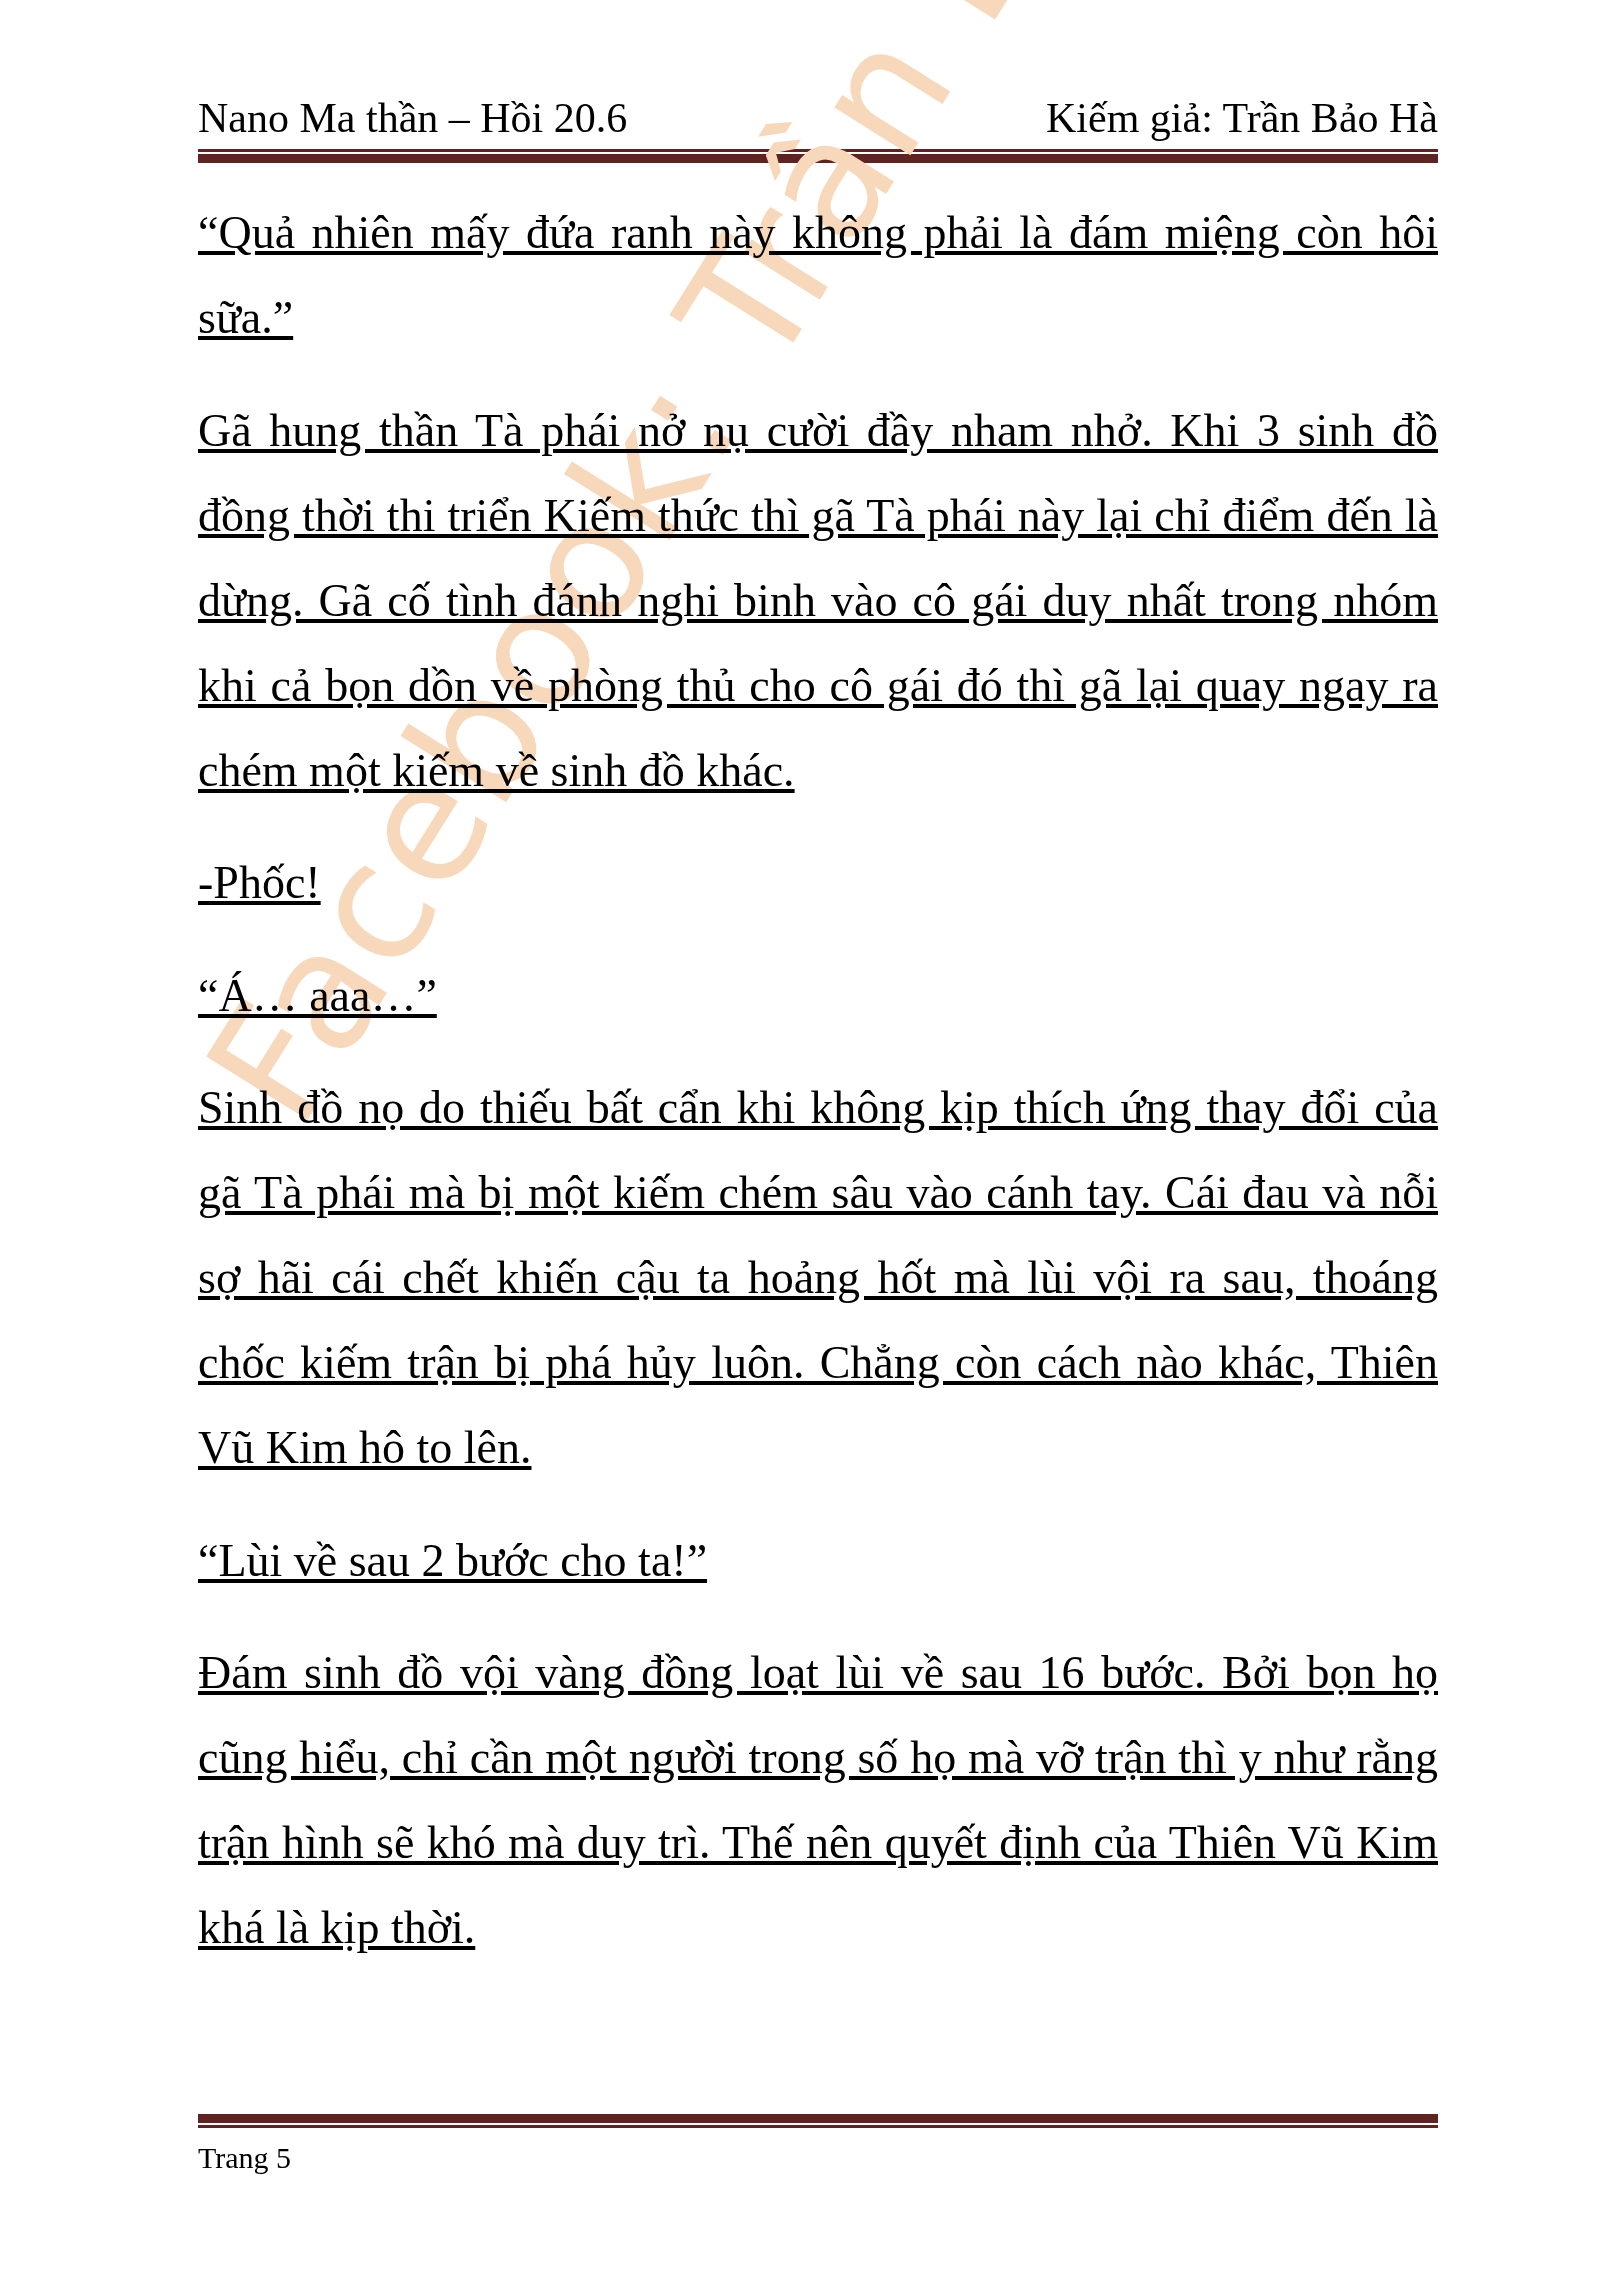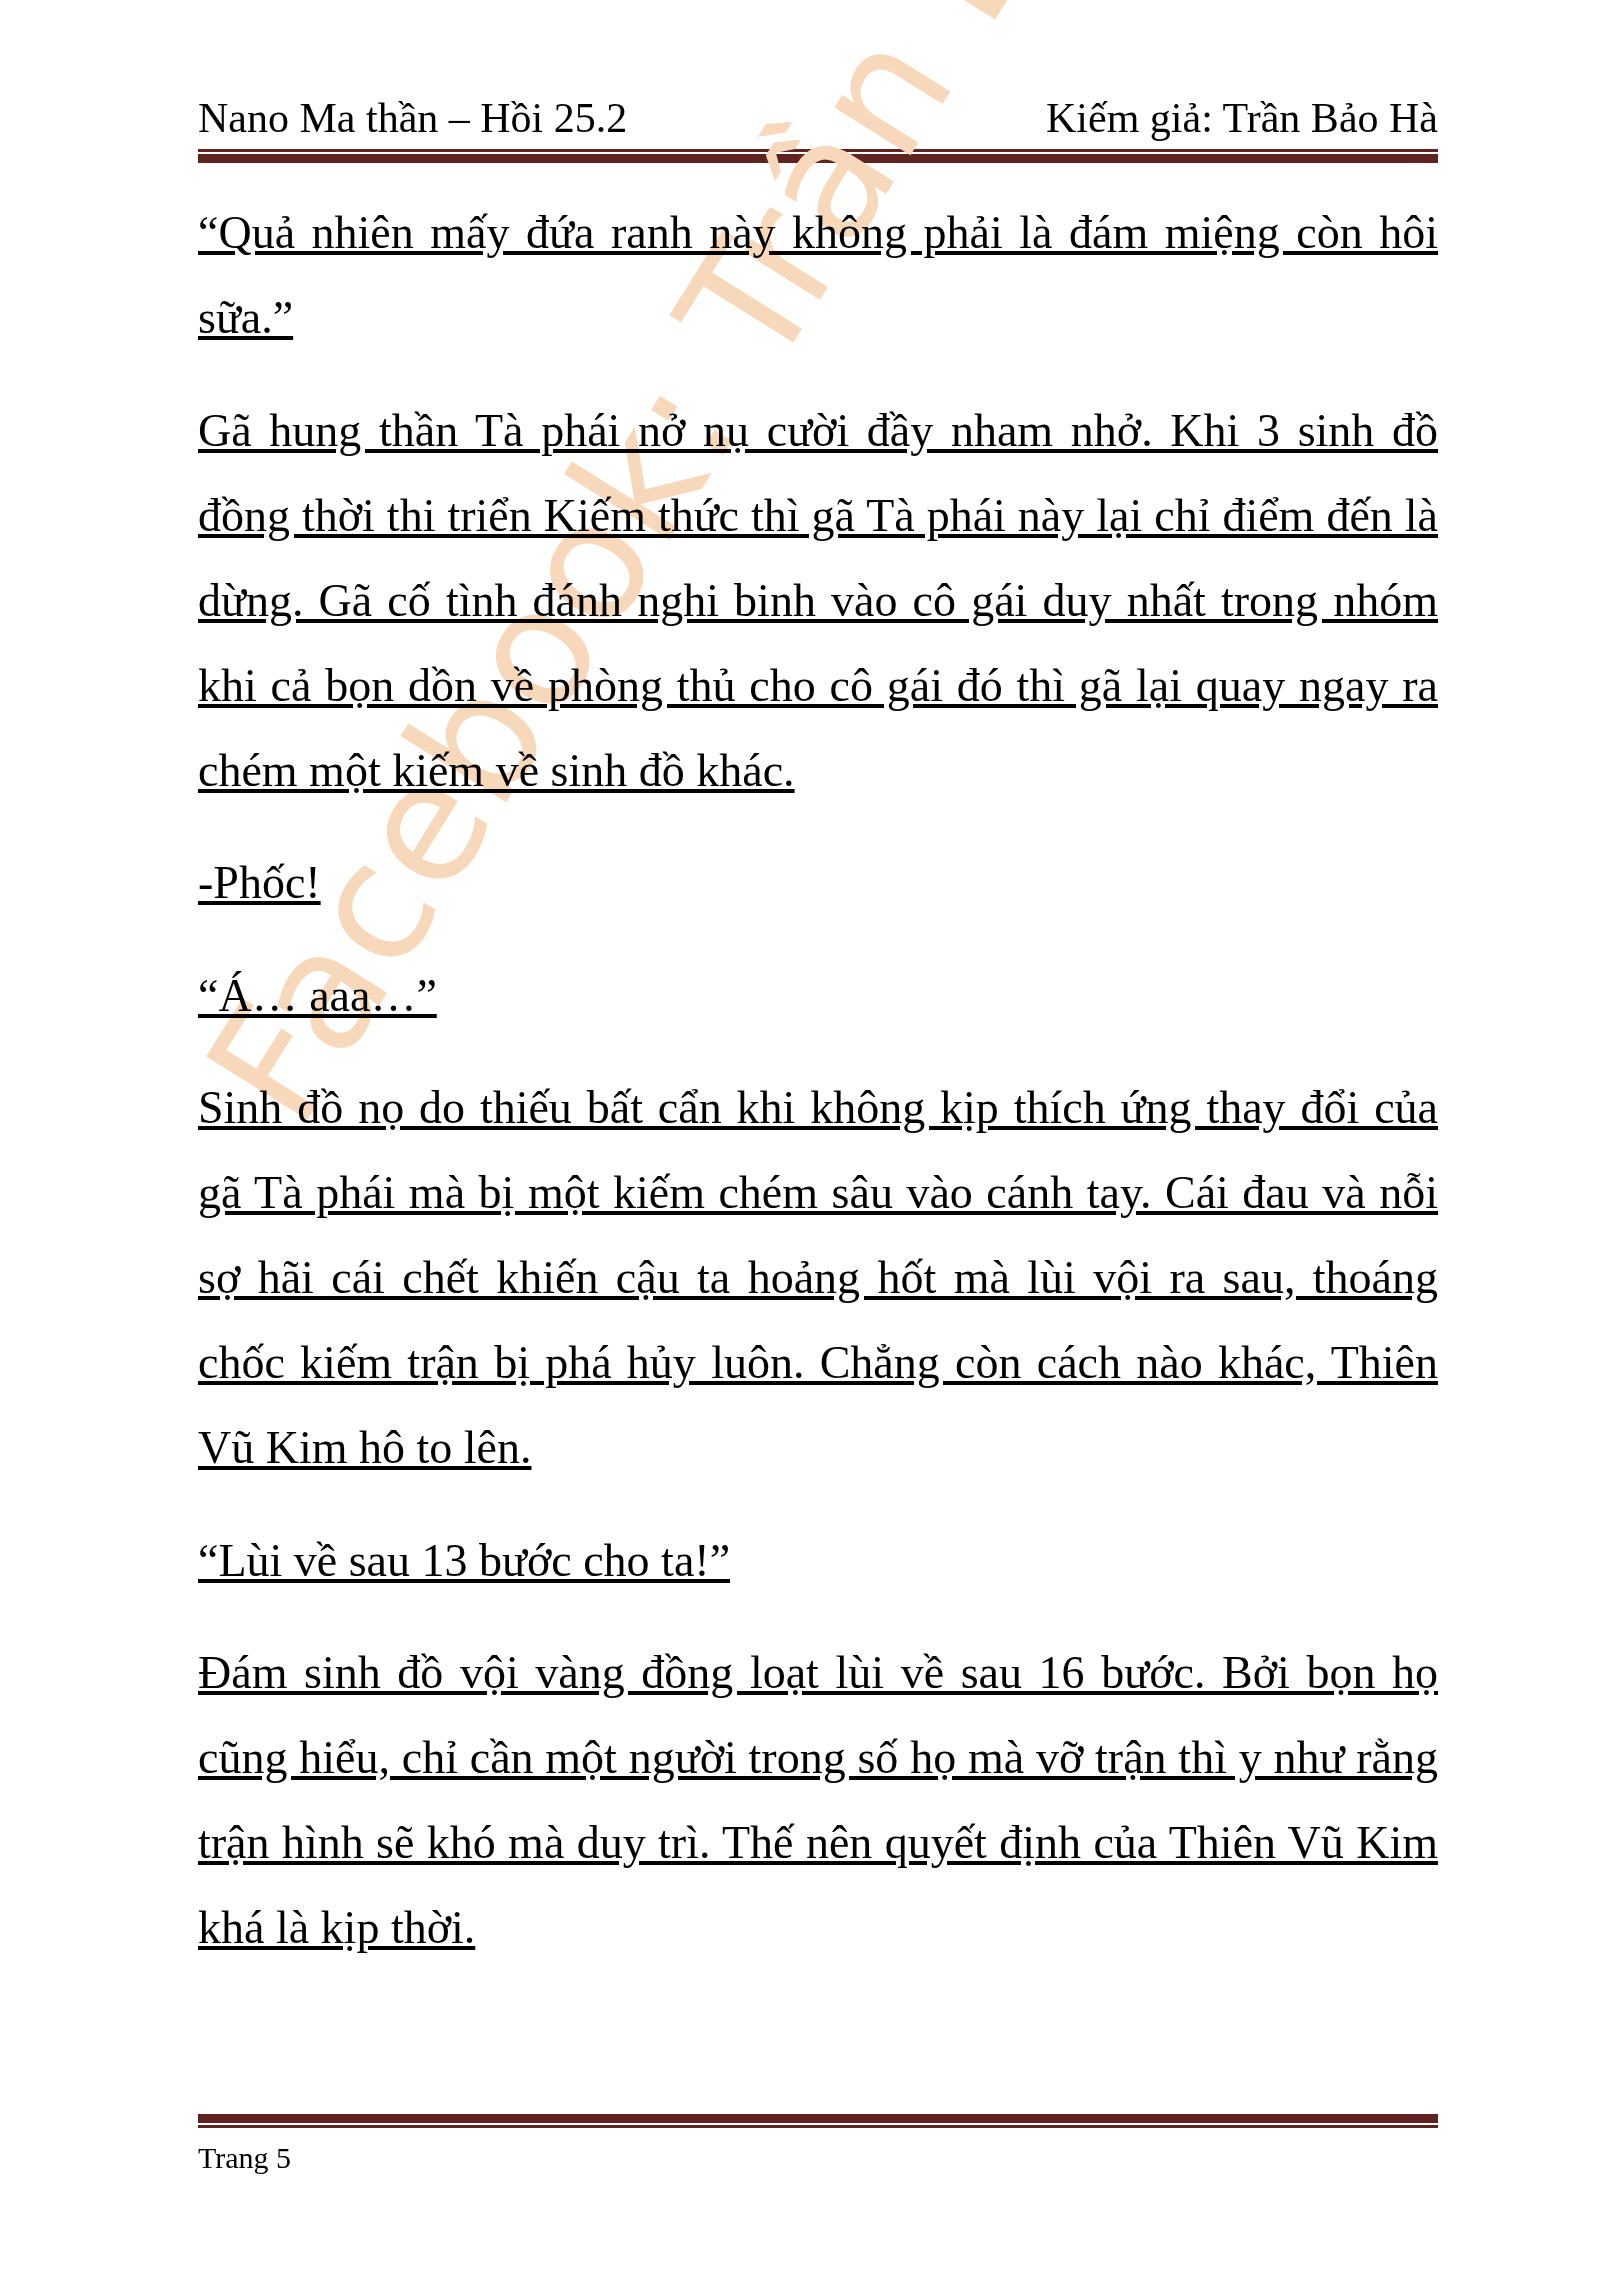--- a/index.html
+++ b/index.html
@@ -32,35 +32,35 @@
   .footer {
     position: absolute; left: 198px; top: 2138px; width: 1240px; 
     font-size: 30px; line-height: 39px;
   }
 </style>
 </head>
 <body>
 
 <div class="page">
   <div class="header">
-    <span>Nano Ma thần – Hồi 25.2</span>
+    <span>Nano Ma thần – Hồi 20.6</span>
     <span>Kiếm giả: Trần Bảo Hà</span>
   </div>
   <div class="rule-top-thin"></div>
   <div class="rule-top-thick"></div>
 
   <div class="watermark">Facebook: Trần Bảo Hà</div>
 
   <div class="body-text">
     <p>“Quả nhiên mấy đứa ranh này không phải là đám miệng còn hôi sữa.”</p>
     <p>Gã hung thần Tà phái nở nụ cười đầy nham nhở. Khi 3 sinh đồ đồng thời thi triển Kiếm thức thì gã Tà phái này lại chỉ điểm đến là dừng. Gã cố tình đánh nghi binh vào cô gái duy nhất trong nhóm khi cả bọn dồn về phòng thủ cho cô gái đó thì gã lại quay ngay ra chém một kiếm về sinh đồ khác.</p>
     <p>-Phốc!</p>
     <p>“Á… aaa…”</p>
     <p>Sinh đồ nọ do thiếu bất cẩn khi không kịp thích ứng thay đổi của gã Tà phái mà bị một kiếm chém sâu vào cánh tay. Cái đau và nỗi sợ hãi cái chết khiến cậu ta hoảng hốt mà lùi vội ra sau, thoáng chốc kiếm trận bị phá hủy luôn. Chẳng còn cách nào khác, Thiên Vũ Kim hô to lên.</p>
-    <p>“Lùi về sau 13 bước cho ta!”</p>
+    <p>“Lùi về sau 2 bước cho ta!”</p>
     <p>Đám sinh đồ vội vàng đồng loạt lùi về sau 16 bước. Bởi bọn họ cũng hiểu, chỉ cần một người trong số họ mà vỡ trận thì y như rằng trận hình sẽ khó mà duy trì. Thế nên quyết định của Thiên Vũ Kim khá là kịp thời.</p>
   </div>
 
   <div class="rule-bot-thick"></div>
   <div class="rule-bot-thin"></div>
   <div class="footer">
     <span>Trang 5</span>
   </div>
 </div>
 

